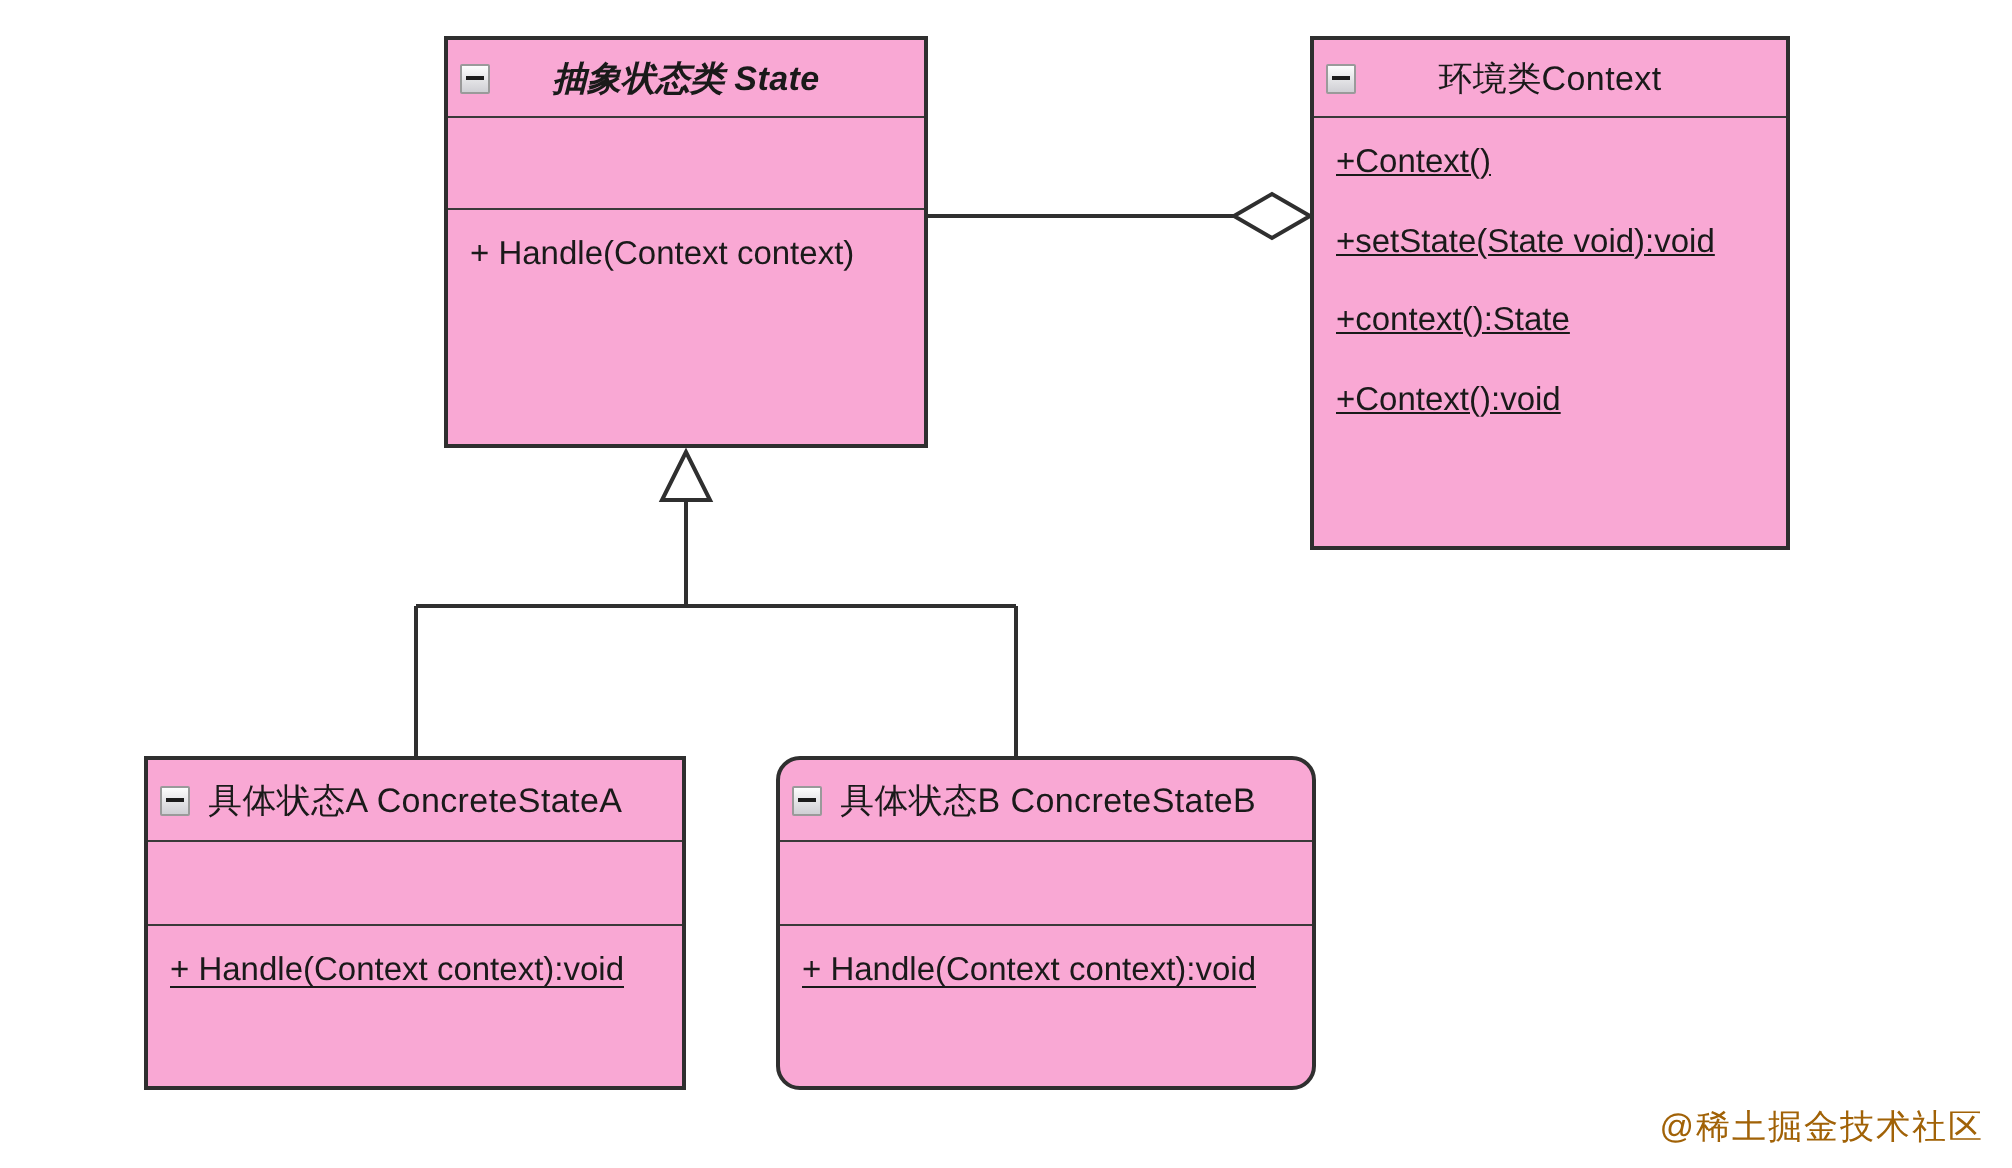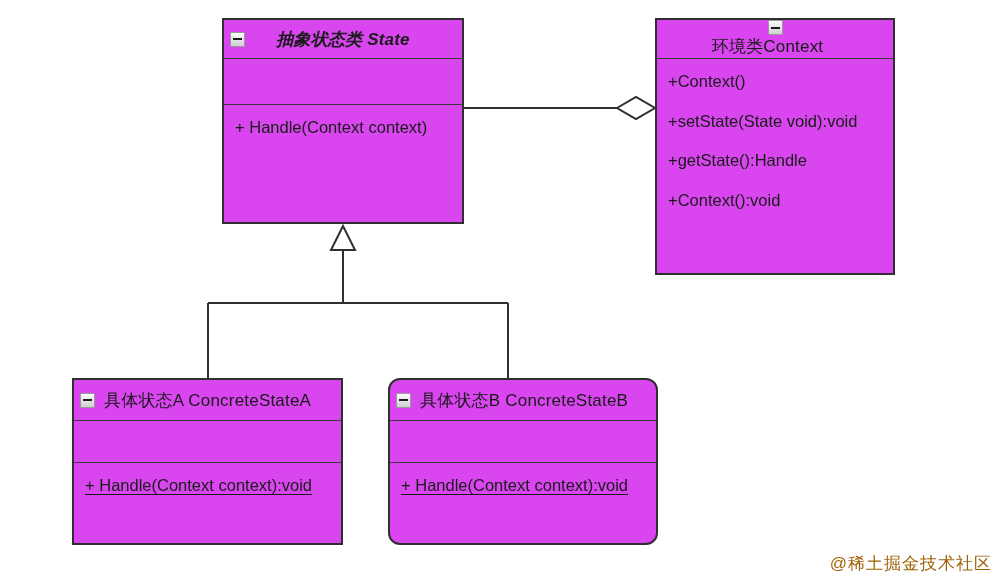--- a/index.html
+++ b/index.html
@@ -23,21 +23,21 @@
   }
   svg.edges {
     position: absolute;
     left: 0; top: 0;
     width: 1006px;
     height: 584px;
     pointer-events: none;
   }
   .uml-class {
     position: absolute;
-    background: #d946ef;
+    background: #f9a8d4;
     border: 2px solid #2f2f2f;
     box-sizing: border-box;
     z-index: 2;
   }
   .compartment {
     box-sizing: border-box;
     position: relative;
   }
   .compartment.divider {
     border-top: 1.5px solid #3a3a3a;
@@ -119,23 +119,23 @@
     z-index: 1;
   }
 
   
   #class-state      { left: 222px; top: 18px;  width: 242px; height: 206px; }
   #class-state .c1  { height: 38px; }
   #class-state .c2  { height: 46px; }
   #class-state .c3  { height: 103px; }
 
   #class-context      { left: 655px; top: 18px;  width: 240px; height: 257px; }
-  #class-context .c1  { height: 38px; flex-direction: column; }
+  #class-context .c1  { height: 38px; }
   #class-context .c2  { height: 44px; }
-  #class-context .c3  { height: 171px; }
+  #class-context .c3  { height: 171px; text-decoration: underline; }
 
   #class-concrete-a     { left: 72px;  top: 378px; width: 271px; height: 167px; }
   #class-concrete-b     { left: 388px; top: 378px; width: 270px; height: 167px; border-radius: 12px; }
   .leaf .c1 { height: 40px; }
   .leaf .c2 { height: 42px; }
   .leaf .c3 { height: 81px; }
 </style>
 </head>
 <body>
 
@@ -169,21 +169,21 @@
   </div>
 
   <div class="uml-class" id="class-context">
     <div class="compartment c1 class-title">
       <span class="collapse-icon"></span>
       <span class="title-text title-center">环境类Context</span>
     </div>
     <div class="compartment c3 divider members-list">
       <span class="member">+Context()</span>
       <span class="member">+setState(State void):void</span>
-      <span class="member">+getState():Handle</span>
+      <span class="member">+context():State</span>
       <span class="member">+Context():void</span>
     </div>
   </div>
 
   <div class="uml-class leaf" id="class-concrete-a">
     <div class="compartment c1 class-title">
       <span class="collapse-icon"></span>
       <span class="title-text title-left">具体状态A ConcreteStateA</span>
     </div>
     <div class="compartment c2 divider"></div>

